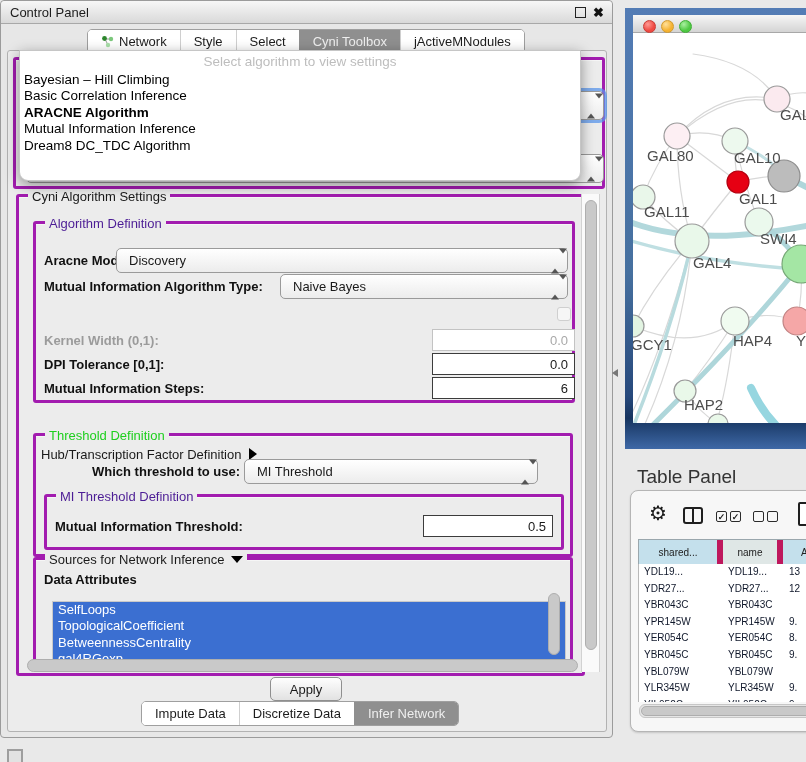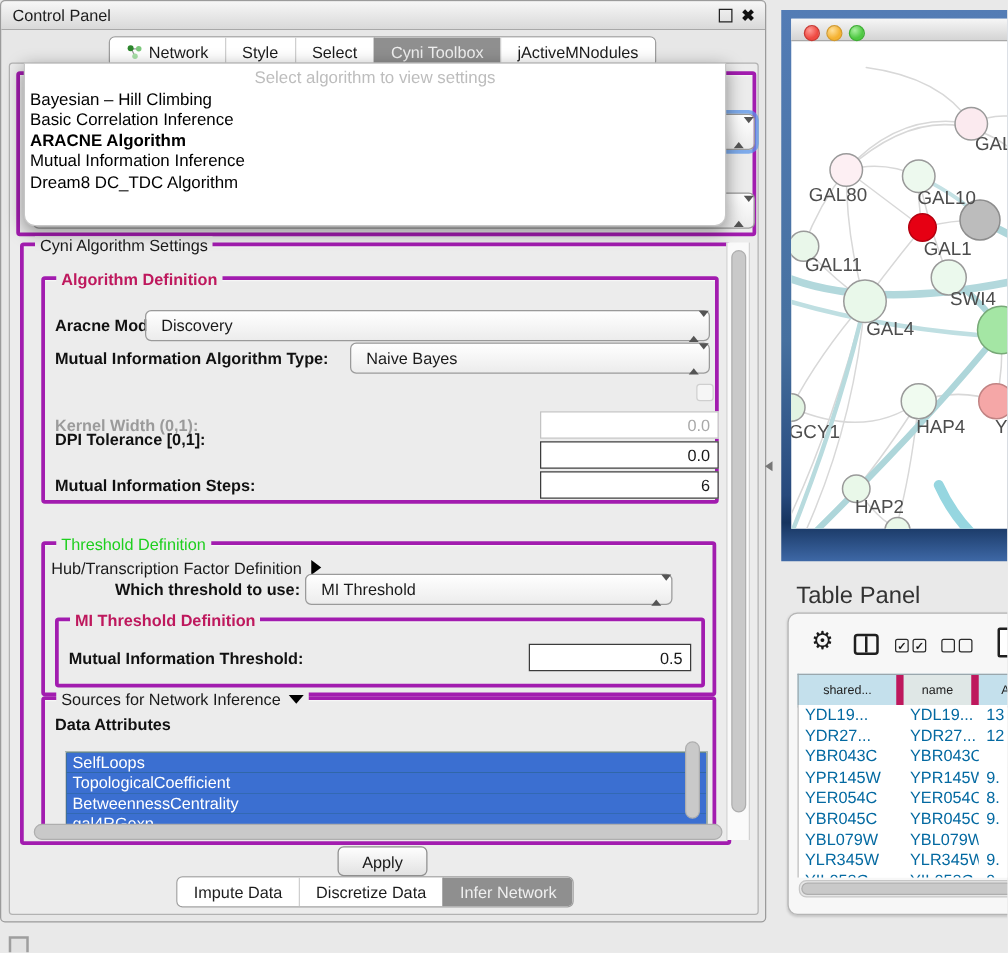--- a/index.html
+++ b/index.html
@@ -19,21 +19,21 @@
        border-left:1px solid #cfcfcf;white-space:nowrap;}
   .tab:first-child{border-left:none;}
   .tab.sel{background:#8f8f8f;color:#efefef;border-left-color:#8f8f8f;}
   .tab .net-ico{margin-right:5px;display:inline-block;line-height:0;}
   
   .panel{background:#ececec;border:1px solid #b2b2b2;border-radius:3px;}
   .gbox{border:3px solid #a21caf;border-radius:3px;box-shadow:inset 0 1px 0 rgba(255,255,255,.55);}
   .glabel{position:absolute;top:-8px;left:9px;background:#ececec;padding:0 4px;font-size:13px;line-height:15px;}
   .lbl{font-size:13px;font-weight:bold;color:#111;white-space:nowrap;}
   .lbl.dis{color:#9b9b9b;}
-  .blue{color:#be185d;font-weight:bold;}
+  .blue{color:#4c1d95;font-weight:normal;}
   .green{color:#1ecf1e;font-weight:normal;}
   
   .combo{background:linear-gradient(#ffffff,#ececec);border:1px solid #9a9a9a;border-radius:5px;
          font-size:13px;display:flex;align-items:center;padding-left:12px;box-sizing:border-box;}
   .combo.focusring{box-shadow:0 0 0 3px rgba(90,150,235,.75);}
   .stepper{position:absolute;right:8px;top:50%;transform:translateY(-50%);width:8px;}
   .stepper .up{width:0;height:0;border-left:4px solid transparent;border-right:4px solid transparent;
                border-bottom:5px solid #555;margin-bottom:3px;}
   .stepper .dn{width:0;height:0;border-left:4px solid transparent;border-right:4px solid transparent;
                border-top:5px solid #555;}
@@ -62,21 +62,21 @@
   .blue-frame{background:linear-gradient(180deg,#537cb5 0%,#46709f 60%,#27497c 88%,#16345f 93%,#3e68a6 100%);}
   .mac-win{background:#fff;}
   .mac-titlebar{background:linear-gradient(#f6f6f6,#d4d4d4);border-bottom:1px solid #a8a8a8;}
   .light{position:absolute;top:5px;width:13px;height:13px;border-radius:50%;box-sizing:border-box;}
   
   .tp-win{background:#f7f7f7;border:1px solid #b5b5b5;border-radius:8px;box-shadow:0 1px 2px rgba(0,0,0,.15);}
   .thead{display:flex;border:1px solid #9aa7ad;border-bottom:1px solid #8899a2;background:#c4e0ec;}
   .th{box-sizing:border-box;font-size:10px;color:#222;display:flex;align-items:center;justify-content:center;
       border-right:6px solid #be185d;overflow:hidden;white-space:nowrap;}
   .trow{display:flex;background:#fff;}
-  .td{box-sizing:border-box;font-size:13px;color:#0369a1;line-height:16.6px;overflow:hidden;white-space:nowrap;}
+  .td{box-sizing:border-box;font-size:10px;color:#0f172a;line-height:16.6px;overflow:hidden;white-space:nowrap;}
   .ticon{color:#1a1a1a;}
   .cb-ico{display:inline-block;width:11px;height:11px;border:1.6px solid #2b2b2b;border-radius:2px;
           font-size:9px;line-height:10px;text-align:center;font-weight:bold;box-sizing:border-box;}
   .cols-ico{width:20px;height:17px;border:2px solid #1f1f1f;border-radius:3px;box-sizing:border-box;position:relative;}
   .cols-ico:after{content:"";position:absolute;left:7px;top:0;bottom:0;width:2px;background:#1f1f1f;}
   .hub-arrow{display:inline-block;width:0;height:0;border-top:6px solid transparent;border-bottom:6px solid transparent;
              border-left:8px solid #000;margin-left:8px;vertical-align:-1px;}
   .down-arrow{display:inline-block;width:0;height:0;border-left:6px solid transparent;border-right:6px solid transparent;
               border-top:7px solid #000;margin-left:6px;vertical-align:1px;}
   .split-arrow{width:0;height:0;border-top:4px solid transparent;border-bottom:4px solid transparent;
@@ -151,21 +151,21 @@
             <span class="stepper"><span class="up"></span><span class="dn"></span></span>
           </div>
 
           <div class="checkbox abs" style="left:521px;top:83px;width:14px;height:14px;"></div>
 
           <span class="lbl dis abs" style="left:8px;top:109px;">Kernel Width (0,1):</span>
           <div class="field lite abs" style="left:396px;top:105px;width:143px;height:22px;">
             <span>0.0</span>
           </div>
 
-          <span class="lbl abs" style="left:8px;top:120px;">DPI Tolerance [0,1]:</span>
+          <span class="lbl abs" style="left:8px;top:133px;">DPI Tolerance [0,1]:</span>
           <div class="field dark abs" style="left:396px;top:129px;width:143px;height:22px;">
             <span>0.0</span>
           </div>
 
           <span class="lbl abs" style="left:8px;top:157px;">Mutual Information Steps:</span>
           <div class="field dark abs" style="left:396px;top:153px;width:143px;height:22px;">
             <span>6</span>
           </div>
         </div>
 

